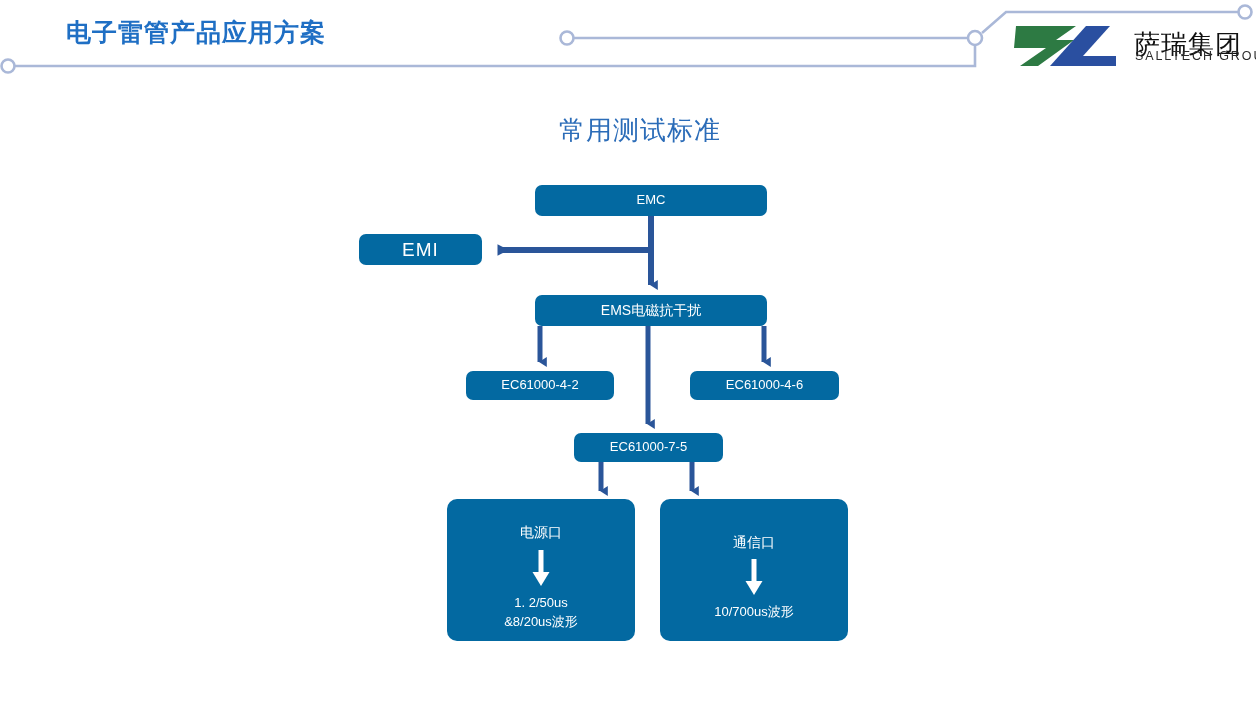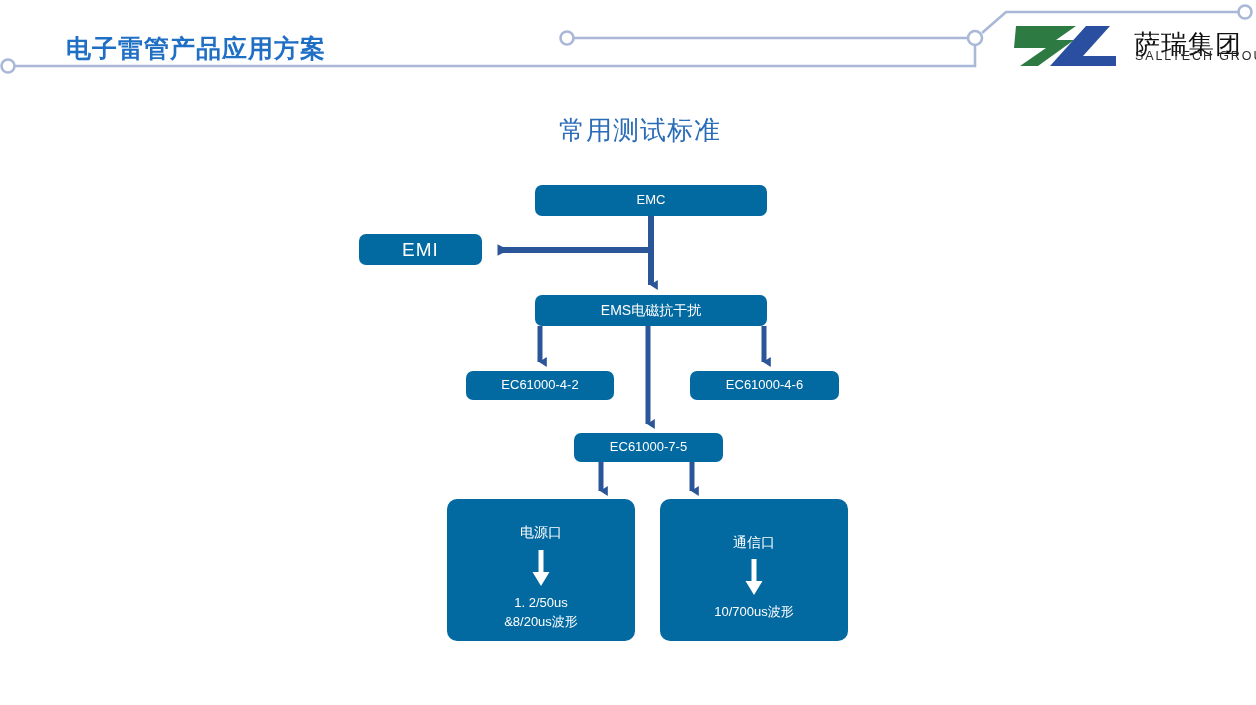--- a/index.html
+++ b/index.html
@@ -29,21 +29,20 @@
   }
   #slide-title {
     position: absolute;
     left: 66px;
     top: 16px;
     font-size: 25px;
     font-weight: bold;
     letter-spacing: 1px;
     color: #1f6fc4;
     white-space: nowrap;
-    margin-top: 16px;
   }
 
   
   #logo {
     position: absolute;
     left: 1012px;
     top: 18px;
     width: 236px;
     height: 52px;
   }

